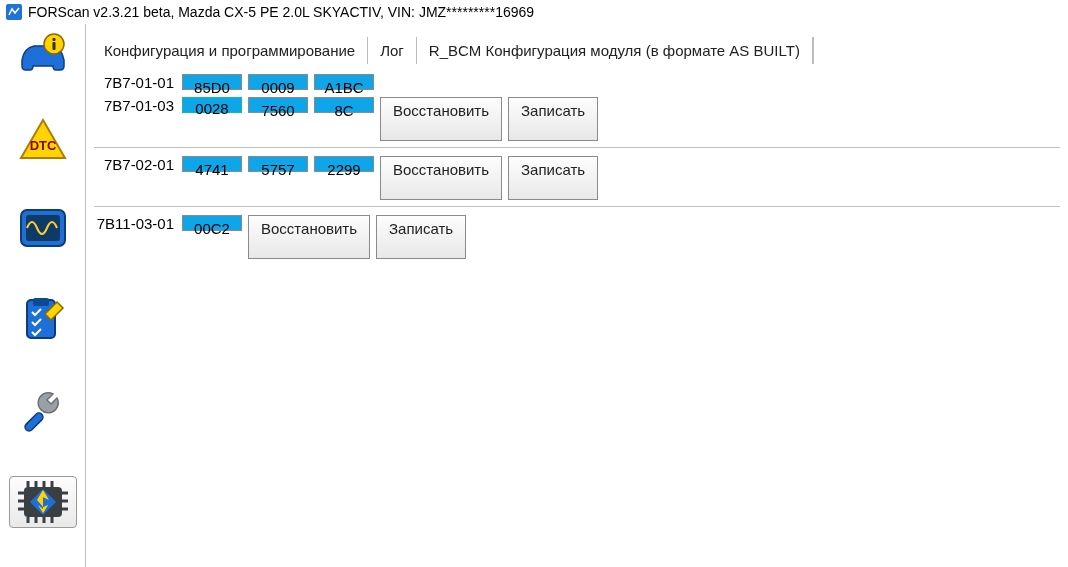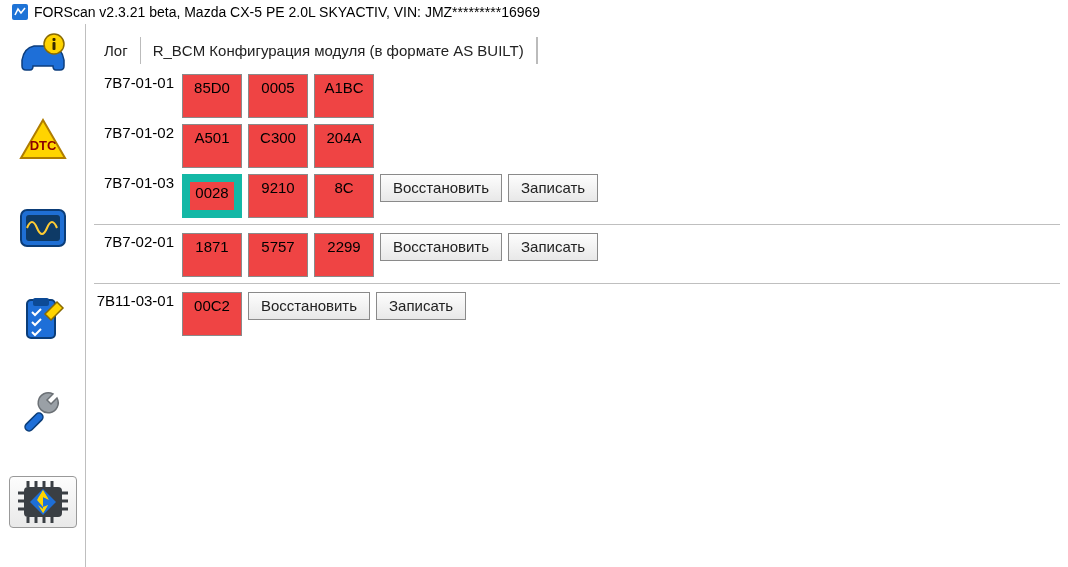--- a/index.html
+++ b/index.html
@@ -11,21 +11,21 @@
     color: #000;
     width: 1068px;
     height: 567px;
     overflow: hidden;
   }
 
   
   .title-bar {
     display: flex;
     align-items: center;
-    padding: 2px 12px;
+    padding: 2px 6px;
     height: 24px;
     background: #fff;
   }
   .app-icon {
     width: 16px; height: 16px;
     margin-right: 6px;
     display: flex; align-items: center; justify-content: center;
   }
   .title-text { font-size: 14px; }
 
@@ -99,33 +99,33 @@
     column-gap: 6px;
   }
   .row-addr {
     width: 82px;
     font-size: 15px;
     text-align: right;
     padding-right: 2px;
   }
   .cell {
     width: 60px;
-    height: 44px;
+    height: 16px;
     border: 1px solid #8a8a8a;
     text-align: center;
     line-height: 26px;
     font-size: 15px;
-    background: #ef4444;
+    background: #0ea5e9;
   }
   .cell.highlight {
-    border: 8px solid #14b8a6;
+    border: 1px solid #14b8a6;
     line-height: 22px;
   }
   .btn {
-    height: 28px;
+    height: 44px;
     padding: 0 12px;
     border: 1px solid #8a8a8a;
     background: linear-gradient(#fdfdfd, #e8e8e8);
     font-size: 15px;
     line-height: 26px;
     cursor: pointer;
     color: #222;
   }
   .hr-row {
     border-top: 1px solid #bfbfbf;
@@ -242,49 +242,44 @@
           <circle r="11" fill="#1e6fd8" stroke="#0b3d78" stroke-width="2"></circle>
           <circle r="5" fill="#0b3d78"></circle>
         </g>
       </svg>
     </div>
   </div>
 
   <div class="content">
 
     <div class="tabs">
+      <div class="tab">Конфигурация и программирование</div>
       <div class="tab">Лог</div>
       <div class="tab last-border">R_BCM Конфигурация модуля (в формате AS BUILT)</div>
     </div>
 
     <div class="data-area" id="data-area">
         <div class="row">
           <div class="row-addr">7B7-01-01</div>
           <div class="cell">85D0</div>
-          <div class="cell">0005</div>
+          <div class="cell">0009</div>
           <div class="cell">A1BC</div>
-        </div>
-        <div class="row">
-          <div class="row-addr">7B7-01-02</div>
-          <div class="cell">A501</div>
-          <div class="cell">C300</div>
-          <div class="cell">204A</div>
         </div>
         <div class="row">
           <div class="row-addr">7B7-01-03</div>
           <div class="cell highlight">0028</div>
-          <div class="cell">9210</div>
+          <div class="cell">7560</div>
           <div class="cell">8C</div>
           <div class="btn">Восстановить</div>
           <div class="btn">Записать</div>
         </div>
         <div class="hr-row"></div>
         <div class="row">
           <div class="row-addr">7B7-02-01</div>
-          <div class="cell">1871</div>
+          <div class="cell">4741</div>
           <div class="cell">5757</div>
           <div class="cell">2299</div>
           <div class="btn">Восстановить</div>
           <div class="btn">Записать</div>
         </div>
         <div class="hr-row"></div>
         <div class="row">
           <div class="row-addr">7B11-03-01</div>
           <div class="cell">00C2</div>
           <div class="btn">Восстановить</div>

